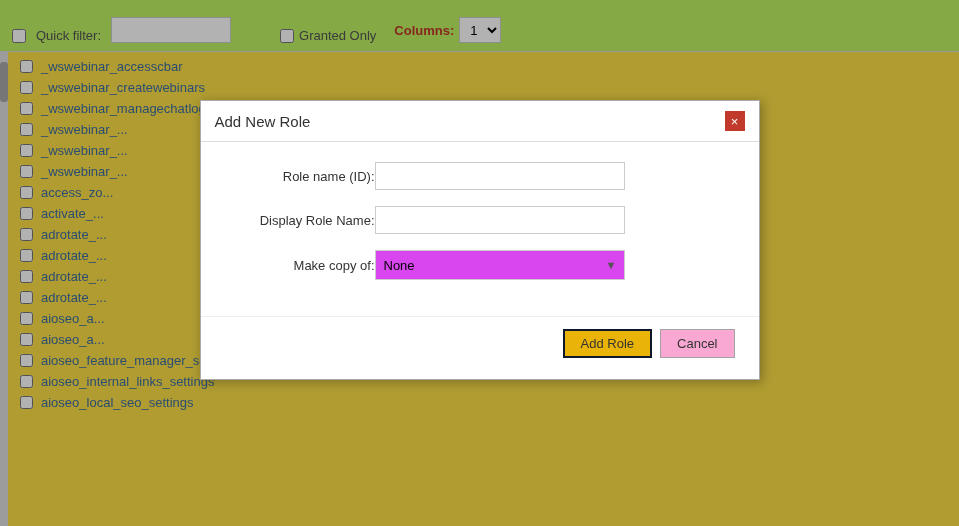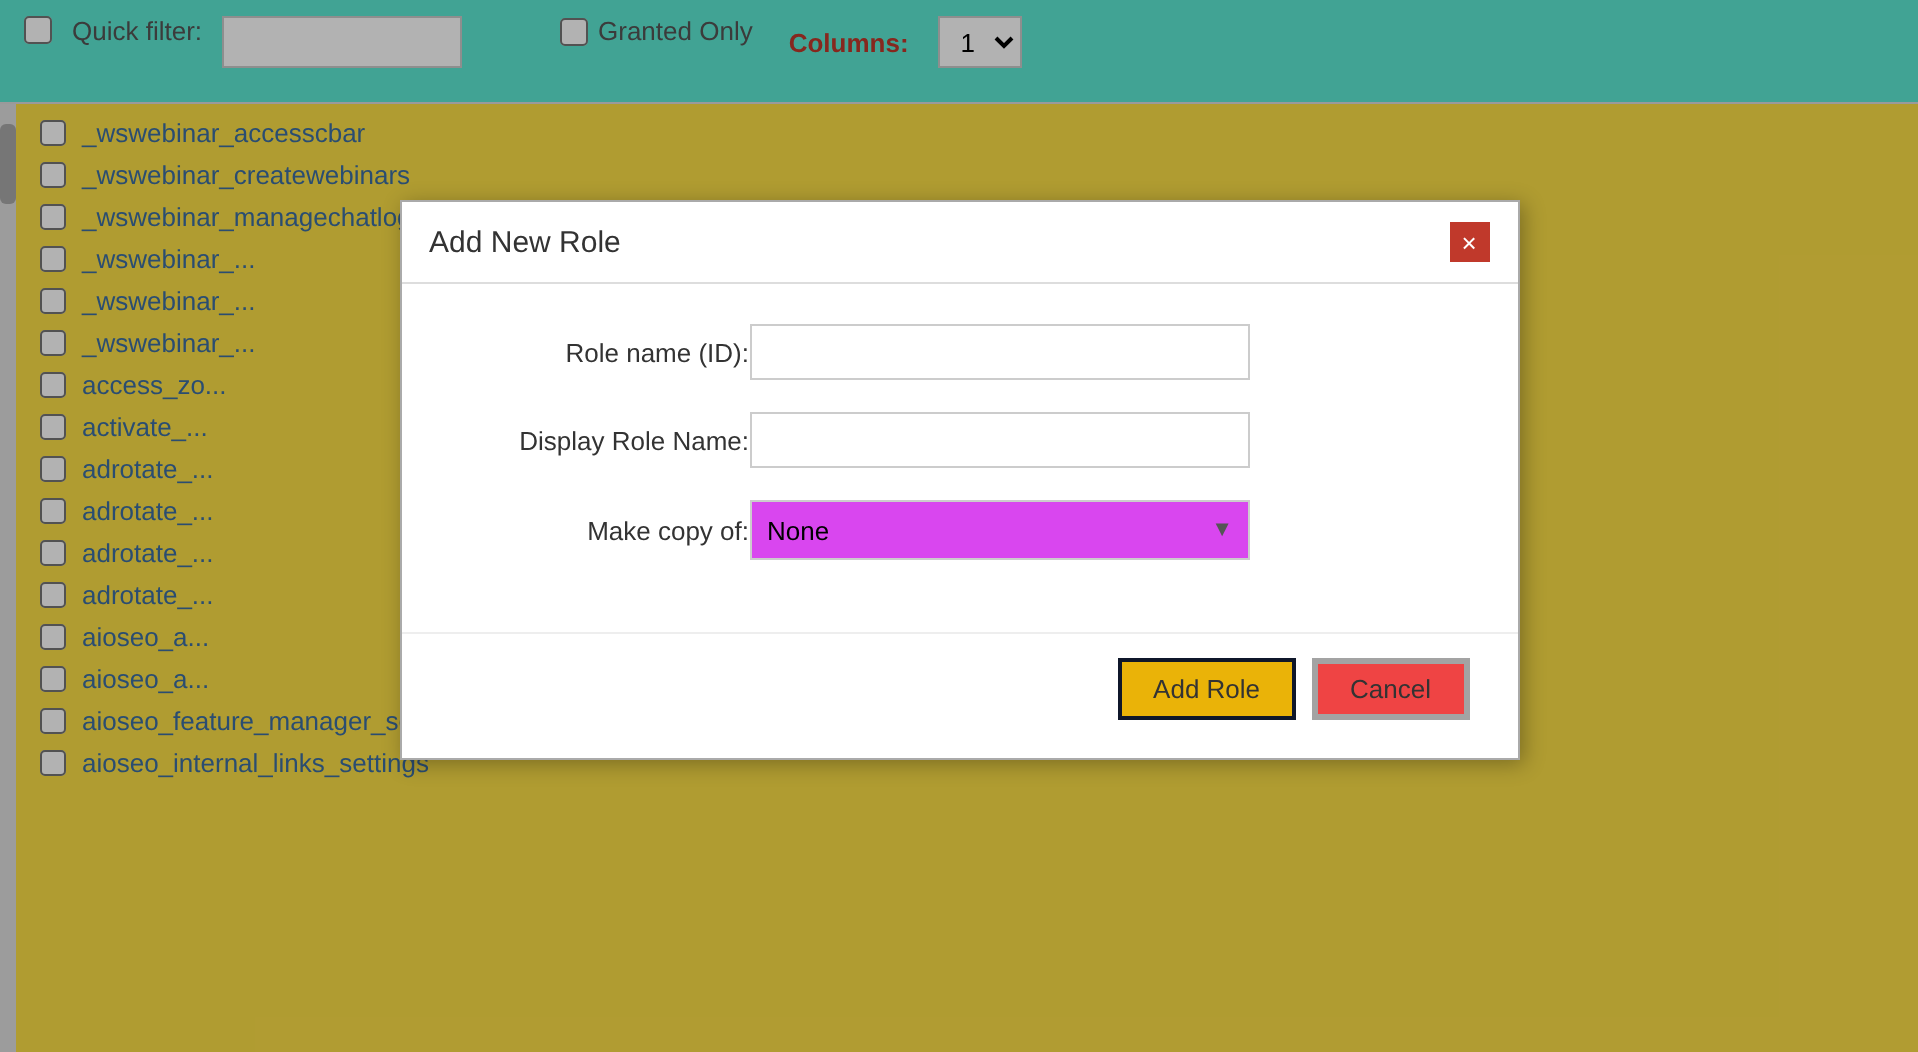--- a/index.html
+++ b/index.html
@@ -8,25 +8,25 @@
       font-size: 13px;
       background: #f0f0f0;
       width: 959px;
       height: 526px;
       overflow: hidden;
       position: relative;
     }
 
     
     .toolbar {
-      background: #5eead4;
+      background: #bef264;
       border-bottom: 1px solid #ddd;
       padding: 8px 12px;
       display: flex;
-      align-items: flex-start;
+      align-items: flex-end;
       gap: 10px;
       height: 52px;
     }
     .toolbar-checkbox {
       width: 14px;
       height: 14px;
       cursor: pointer;
     }
     .quick-filter-label {
       color: #555;
@@ -53,21 +53,21 @@
       height: 14px;
       cursor: pointer;
     }
     .granted-only-label {
       color: #555;
       font-size: 13px;
     }
     .columns-wrapper {
       display: flex;
       align-items: center;
-      gap: 15px;
+      gap: 5px;
       margin-left: 8px;
     }
     .columns-label {
       color: #c0392b;
       font-size: 13px;
       font-weight: bold;
     }
     .columns-select {
       border: 1px solid #ccc;
       padding: 2px 6px;
@@ -238,22 +238,22 @@
       border: 1px solid #ccc;
       cursor: pointer;
       background: #f5f5f5;
       color: #333;
     }
     .btn-primary {
       background: #eab308;
       border: 2px solid #0f172a;
     }
     .btn-cancel {
-      background: #ef4444;
-      border: 3px solid #a3a3a3;
+      background: #f9a8d4;
+      border: 1px solid #a3a3a3;
     }
   </style>
 </head>
 <body>
 
 <div class="toolbar">
   <input type="checkbox" class="toolbar-checkbox" style="">
   <span class="quick-filter-label">Quick filter:</span>
   <input type="text" class="quick-filter-input" style="">
   <div class="granted-only-wrapper">
@@ -333,20 +333,24 @@
         <span class="perm-name">aioseo_a...</span>
       </div>
       <div class="permission-item">
         <input type="checkbox" style="">
         <span class="perm-name">aioseo_feature_manager_settings</span>
       </div>
       <div class="permission-item">
         <input type="checkbox" style="">
         <span class="perm-name">aioseo_internal_links_settings</span>
       </div>
+      <div class="permission-item">
+        <input type="checkbox" style="">
+        <span class="perm-name">aioseo_local_seo_settings</span>
+      </div>
     </div>
 </div>
 
 <div class="modal-overlay">
   <div class="modal">
     <div class="modal-header">
       <span class="modal-title">Add New Role</span>
       <button class="modal-close-btn">×</button>
     </div>
     <div class="modal-body">

